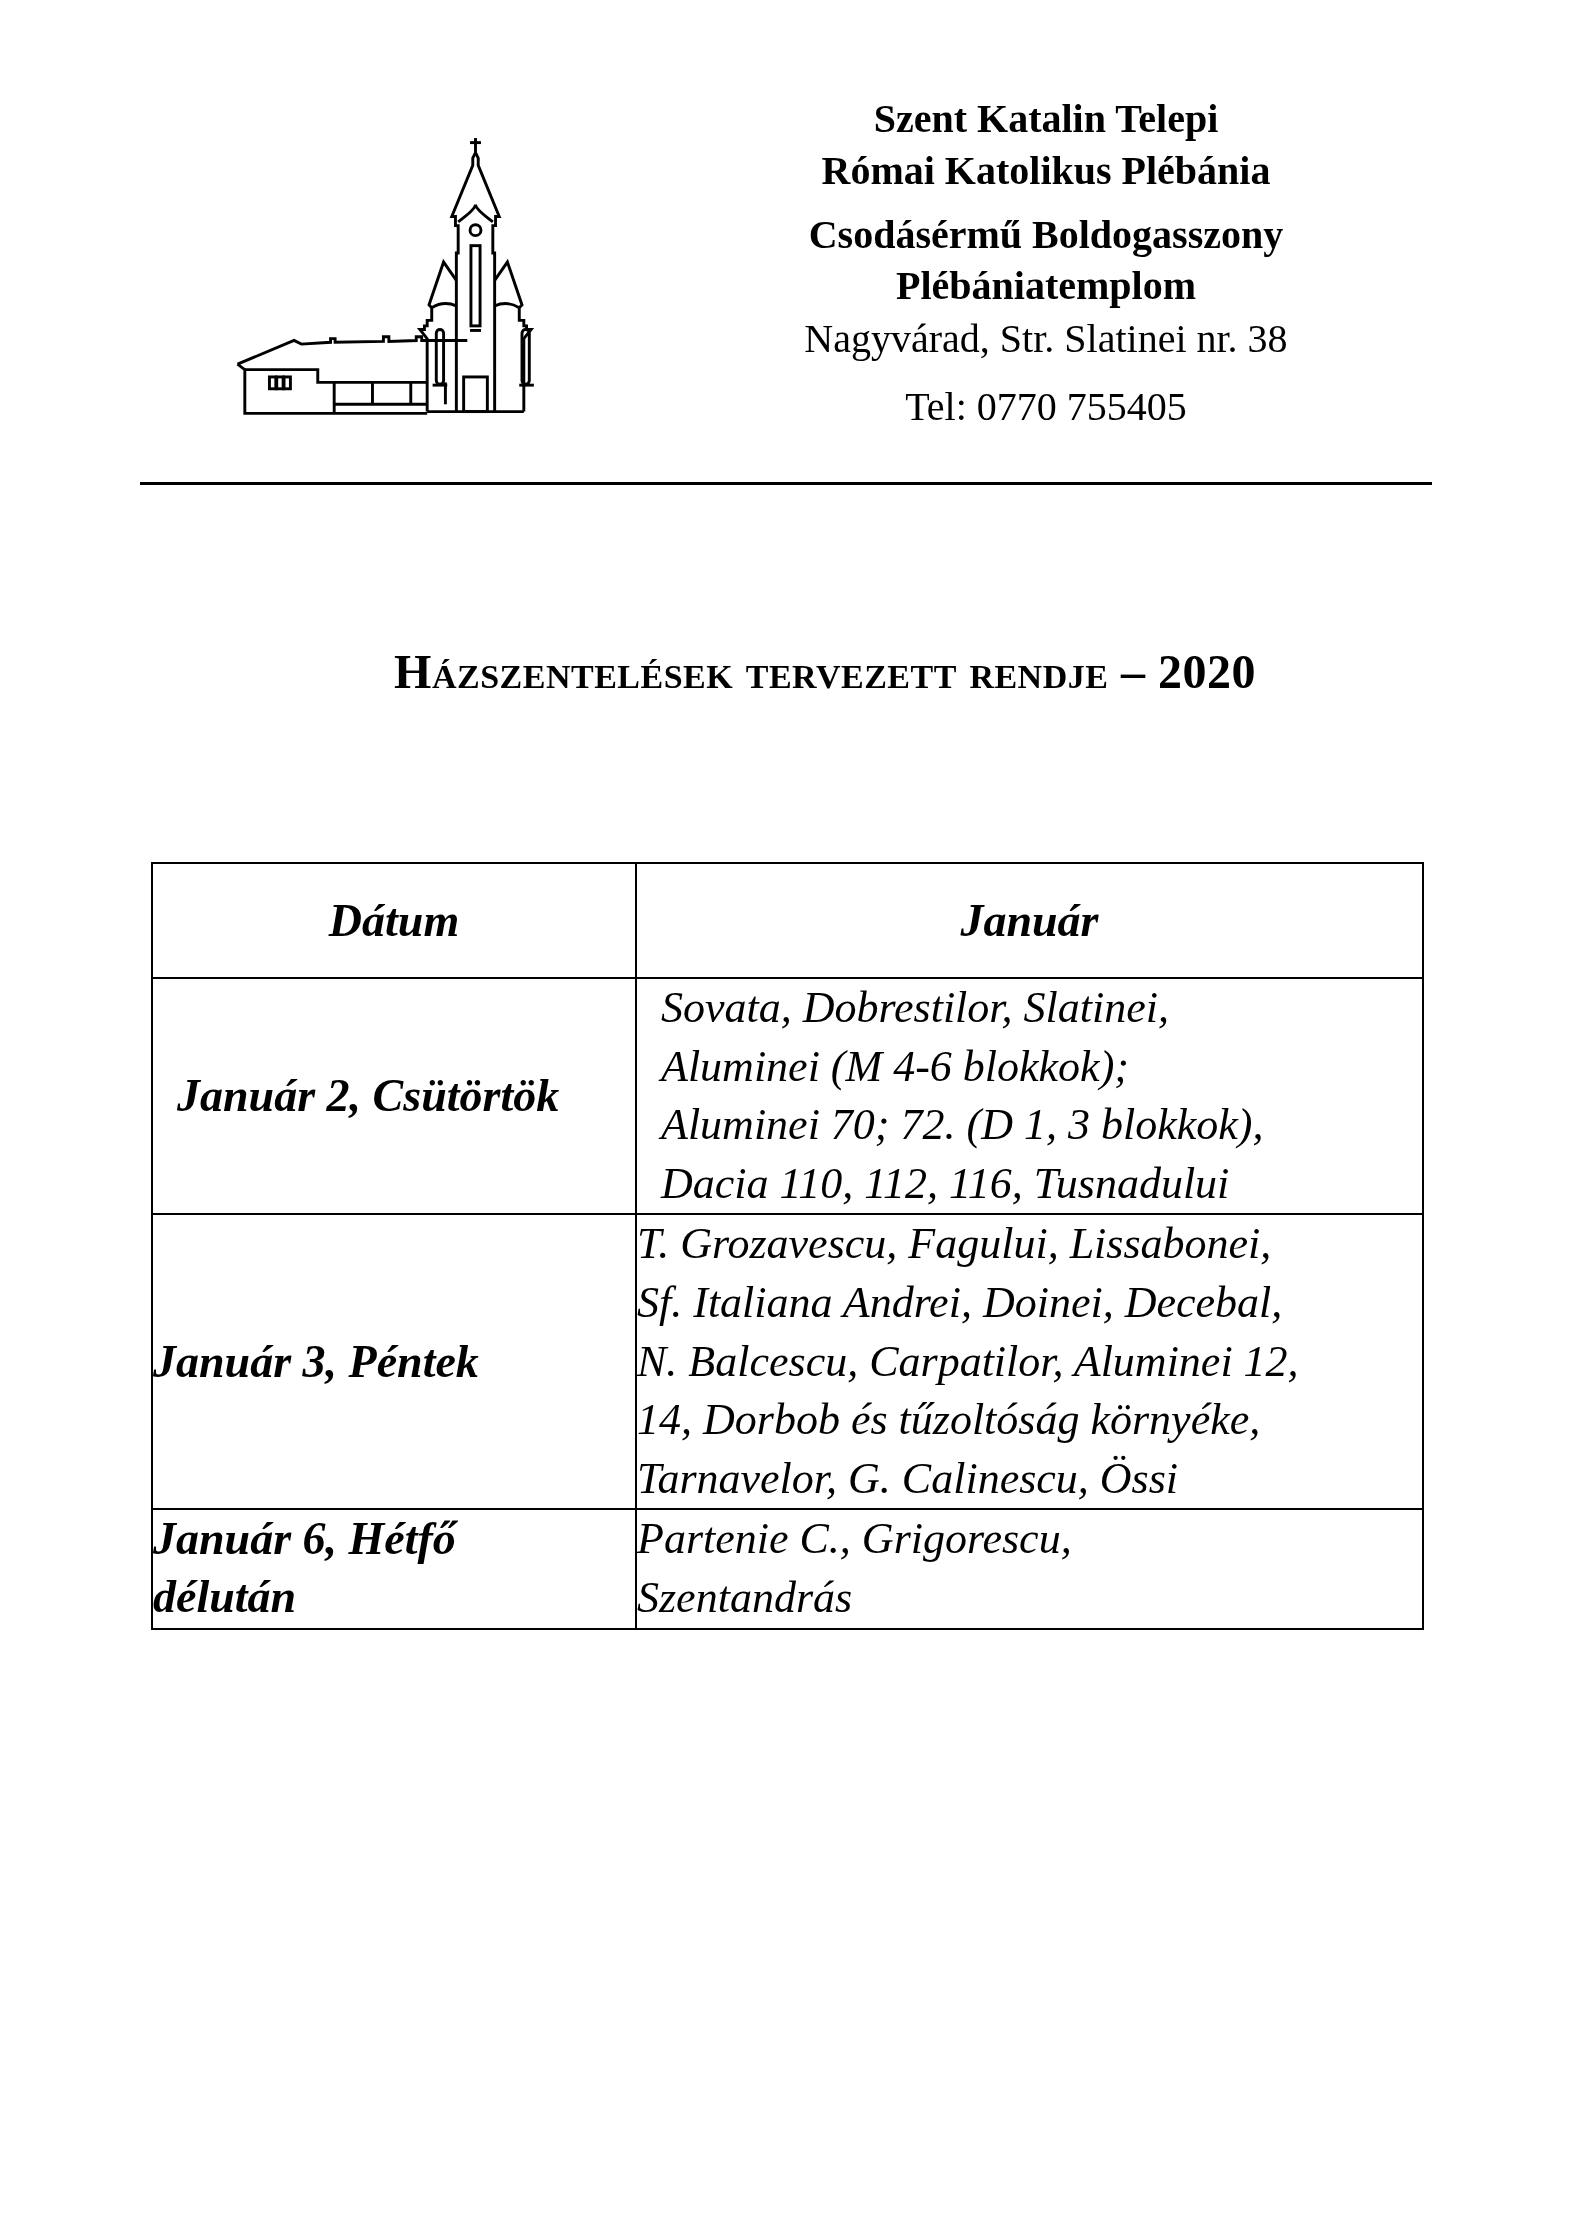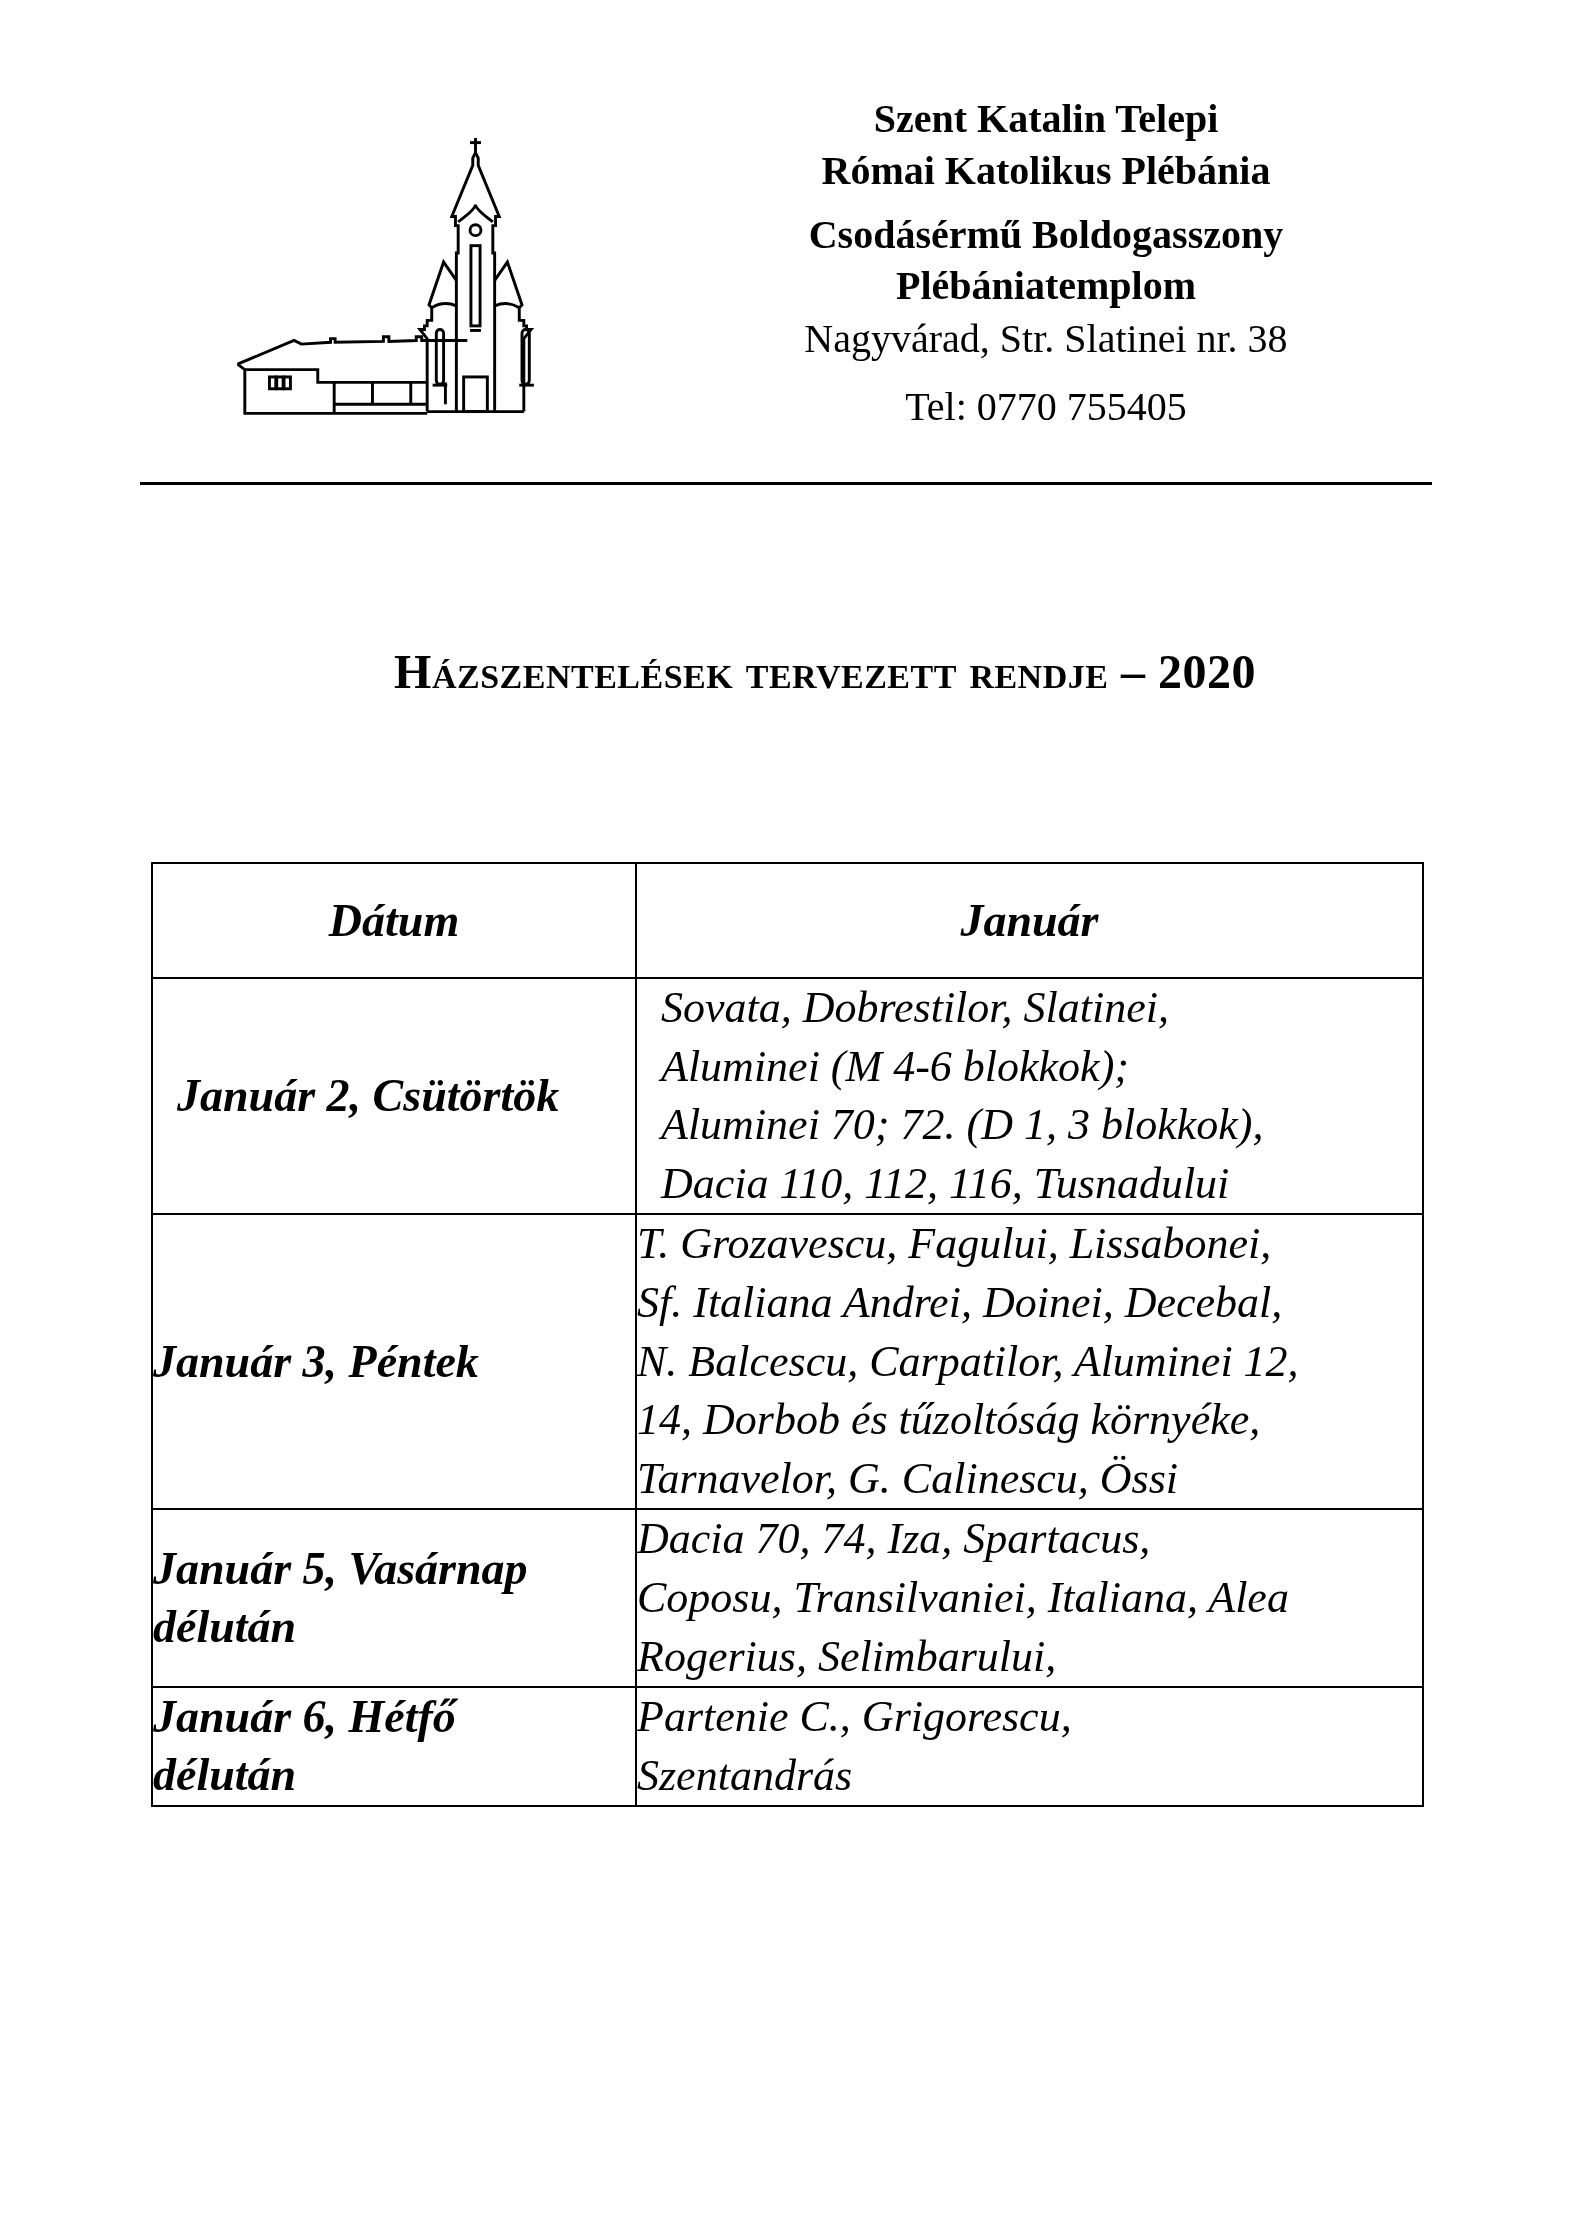--- a/index.html
+++ b/index.html
@@ -107,31 +107,20 @@
         <span class="date-line">Január 3, Péntek</span>
       </td>
       <td class="route">
         <span class="route-line">T. Grozavescu, Fagului, Lissabonei,</span>
         <span class="route-line">Sf. Italiana Andrei, Doinei, Decebal,</span>
         <span class="route-line">N. Balcescu, Carpatilor, Aluminei 12,</span>
         <span class="route-line">14, Dorbob és tűzoltóság környéke,</span>
         <span class="route-line">Tarnavelor, G. Calinescu, Össi</span>
       </td>
     </tr>
-    <tr class="r3">
-      <td class="date">
-        <span class="date-line">Január 5, Vasárnap</span>
-        <span class="date-line">délután</span>
-      </td>
-      <td class="route">
-        <span class="route-line">Dacia 70, 74, Iza, Spartacus,</span>
-        <span class="route-line">Coposu, Transilvaniei, Italiana, Alea</span>
-        <span class="route-line">Rogerius, Selimbarului,</span>
-      </td>
-    </tr>
     <tr class="r4">
       <td class="date" style="vertical-align: top;">
         <span class="date-line">Január 6, Hétfő</span>
         <span class="date-line">délután</span>
       </td>
       <td class="route" style="vertical-align: top;">
         <span class="route-line">Partenie C., Grigorescu,</span>
         <span class="route-line">Szentandrás</span>
       </td>
     </tr>

